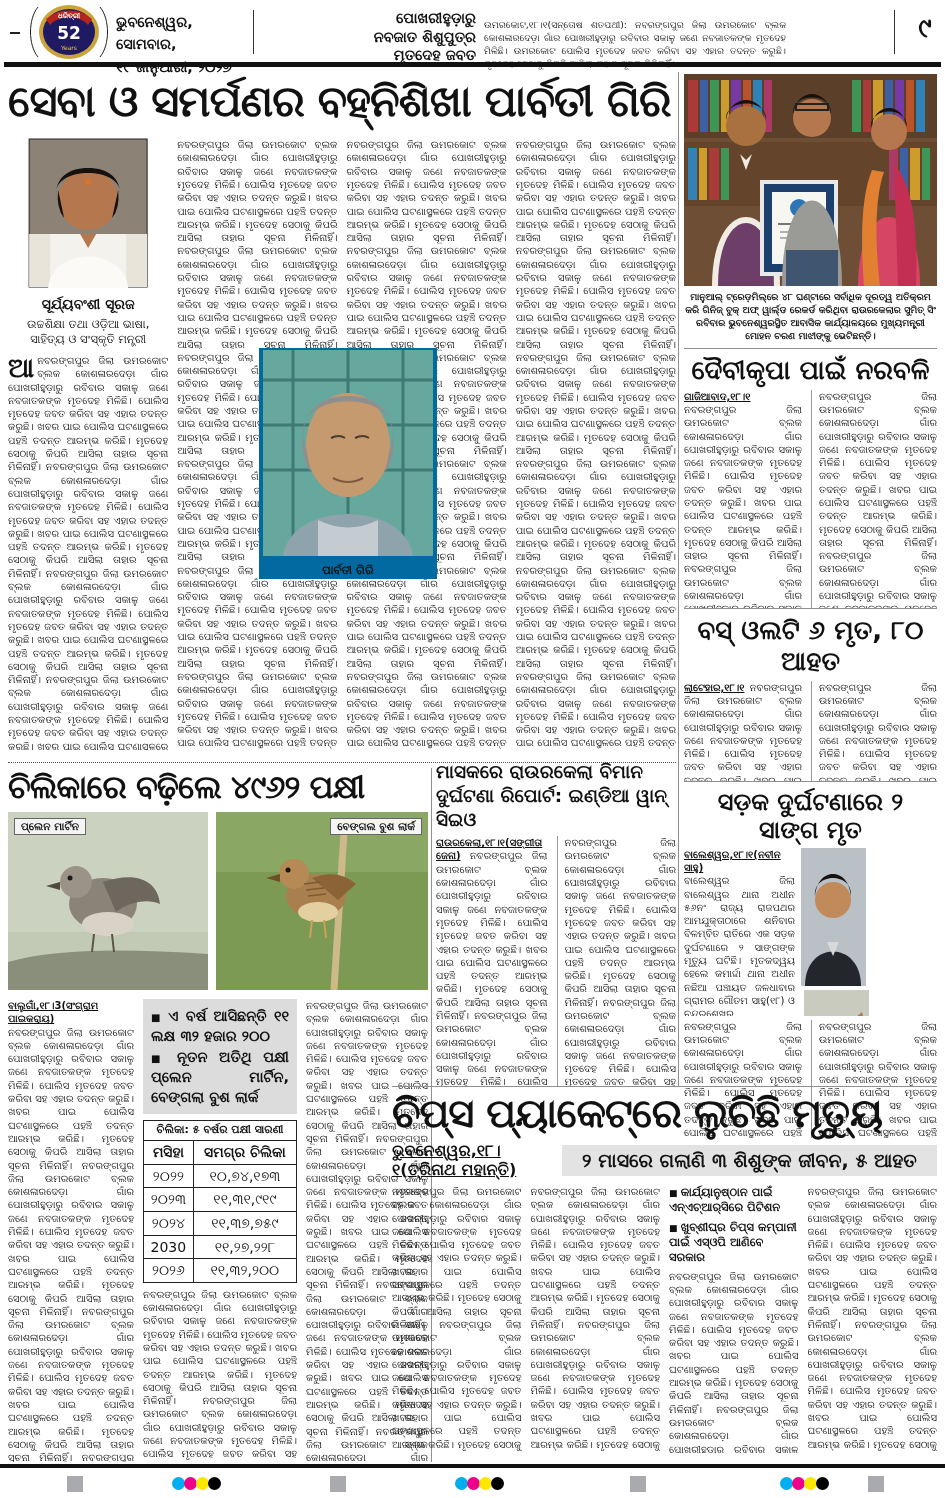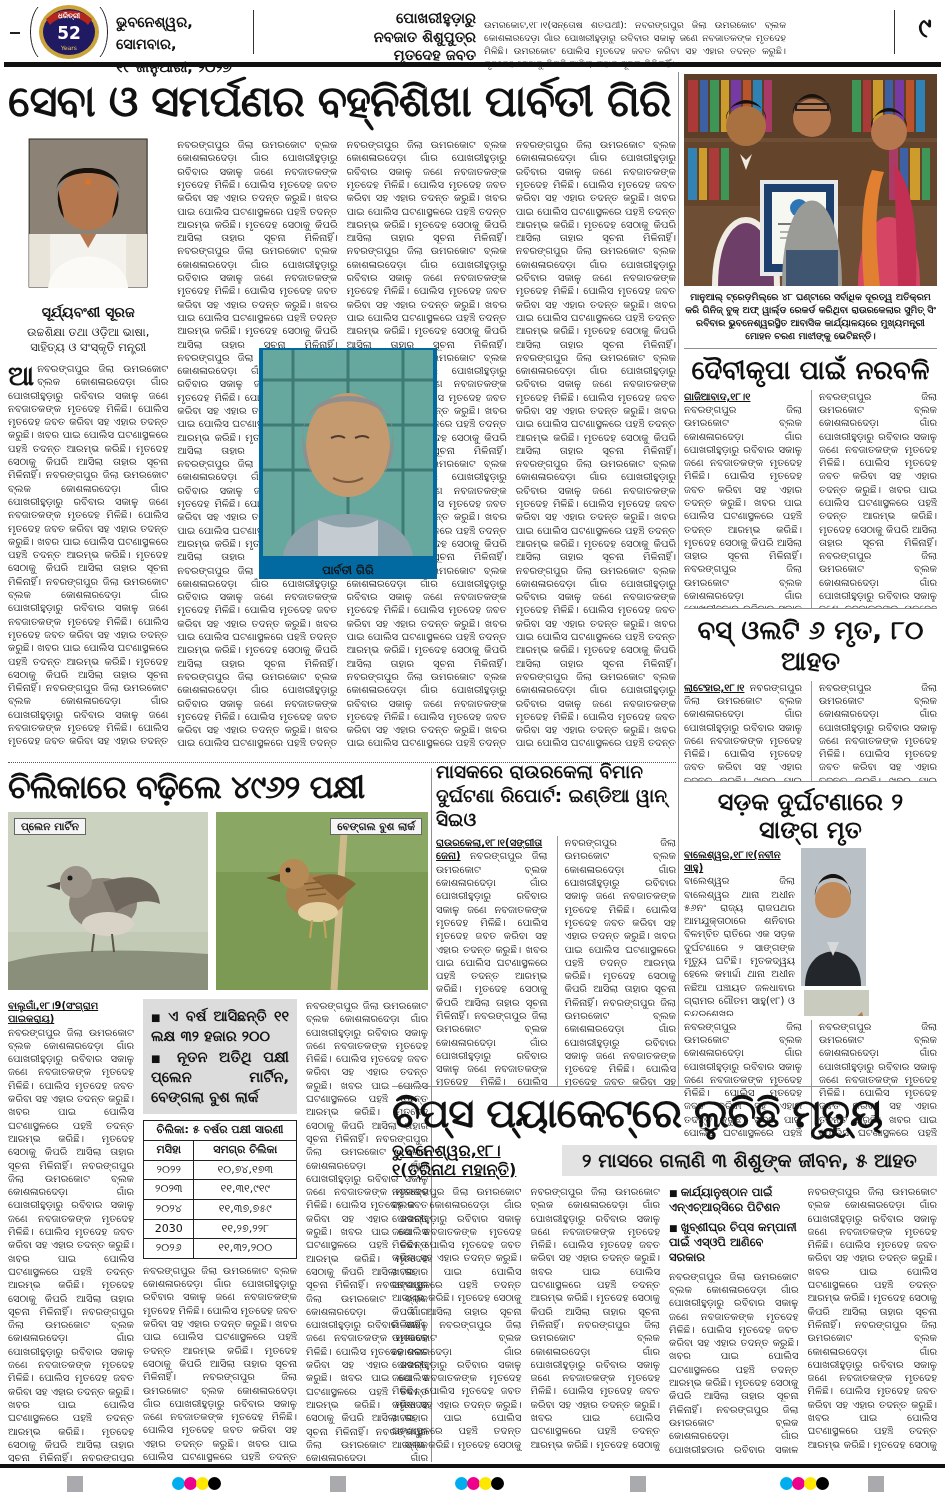--- a/index.html
+++ b/index.html
@@ -29,21 +29,21 @@
   .dl{font-weight:bold;text-decoration:underline;}
   .caption{font-weight:bold;text-align:center;}
   .hrule{background:#8f8f8f;height:1px;border:0;margin:0;}
   .dotted{border-top:1px dotted #555;height:0;background:none;}
 
   
   .lead{position:absolute;left:8px;top:72px;width:668px;height:692px;overflow:hidden;}
   .lead h1{margin:0 0 8px 0;font-size:43px;line-height:1.35;font-weight:600;letter-spacing:-1px;
            white-space:nowrap;}
   .lead .cols{height:612px;}
-  .author-name{font-size:14px;margin-top:12px;}
+  .author-name{font-size:14px;margin-top:4px;}
   .author-role{font-size:11.5px;text-align:center;line-height:1.35;margin:3px 0 6px 0;}
   .dropcap{float:left;font-size:27px;font-weight:bold;line-height:.9;margin:2px 3px 0 0;}
   .parvati{position:absolute;left:251px;top:276px;width:178px;background:#0369a1;padding:2px 4px 0 4px;}
   .parvati .caption{font-size:11.5px;padding:3px 0 2px 0;}
 
   
   .vrule{position:absolute;width:1px;background:#8f8f8f;}
   .rightcol{position:absolute;left:684px;top:74px;width:253px;}
   .g-caption{font-size:9.4px;font-weight:bold;text-align:center;line-height:1.4;margin-top:0;}
   .rc-art h2{margin:6px 0 4px 0;text-align:center;font-weight:600;}
@@ -59,21 +59,21 @@
   .birds{display:flex;gap:8px;}
   .birdbox{position:relative;}
   .birdlabel{position:absolute;top:6px;background:#f5f5f5;border:1px solid #666;
              font-size:10.5px;font-weight:bold;padding:1px 6px;}
   .bl-left{left:6px;} .bl-right{right:6px;}
   .chilika .cols{margin-top:5px;height:468px;}
   .c-col1{flex:0 0 126px;} .c-col2{flex:0 0 154px;} .c-col3{flex:1;}
   .graybox{background:#dcdcdc;padding:7px 8px;font-size:14.5px;font-weight:bold;line-height:1.4;}
   .graybox div::before{content:"■ ";font-size:10px;}
   .btable{width:100%;border-collapse:collapse;margin-top:6px;}
-  .btable td,.btable th{border:1px solid #222;font-size:11px;padding:2px 3px;text-align:center;}
+  .btable td,.btable th{border:1px solid #222;font-size:14px;padding:2px 3px;text-align:center;}
   .btable .ttl{font-weight:bold;font-size:11px;}
   .after-table{margin-top:5px;font-size:10px;line-height:1.33;text-align:justify;}
 
   
   .plane{position:absolute;left:436px;top:758px;width:240px;height:328px;overflow:hidden;}
   .plane h3{margin:2px 0 4px 0;font-size:18.5px;line-height:1.3;font-weight:600;text-align:left;}
   .plane .cols{height:250px;}
 
   
   .chips{position:absolute;left:392px;top:1090px;width:545px;height:372px;overflow:hidden;}
@@ -337,21 +337,21 @@
           </g>
           <ellipse cx="102" cy="100" rx="20" ry="10" fill="#e3cf9f"></ellipse>
           <line x1="96" y1="108" x2="94" y2="126" stroke="#caa25c" stroke-width="2"></line>
           <line x1="108" y1="108" x2="110" y2="126" stroke="#caa25c" stroke-width="2"></line>
         </svg>
         <span class="birdlabel bl-right" data-name="bird-label-right">ବେଙ୍ଗଲ ବୁଶ ଲାର୍କ</span>
       </div>
     </div>
     <div class="cols">
       <div class="col c-col1" data-name="chilika-col-1">
-        <span class="dl" data-name="chilika-dateline">ବାଲୁଗାଁ,୧୮।9(ସଂଗ୍ରାମ ପାଇକରାୟ)</span><br>
+        <span class="dl" data-name="chilika-dateline">ବାଲୁଗାଁ,୧୮।3(ସଂଗ୍ରାମ ପାଇକରାୟ)</span><br>
         <span data-name="chilika-text-1">ନବରଙ୍ଗପୁର ଜିଲା ଉମରକୋଟ ବ୍ଲକ କୋଶଳାରଦେଡ଼ା ଗାଁର ପୋଖରୀହୁଡ଼ାରୁ ରବିବାର ସକାଳୁ ଜଣେ ନବଜାତକଙ୍କ ମୃତଦେହ ମିଳିଛି। ପୋଲିସ ମୃତଦେହ ଜବତ କରିବା ସହ ଏହାର ତଦନ୍ତ କରୁଛି। ଖବର ପାଇ ପୋଲିସ ଘଟଣାସ୍ଥଳରେ ପହଞ୍ଚି ତଦନ୍ତ ଆରମ୍ଭ କରିଛି। ମୃତଦେହ ସେଠାକୁ କିପରି ଆସିଲା ତାହାର ସୂଚନା ମିଳିନାହିଁ। ନବରଙ୍ଗପୁର ଜିଲା ଉମରକୋଟ ବ୍ଲକ କୋଶଳାରଦେଡ଼ା ଗାଁର ପୋଖରୀହୁଡ଼ାରୁ ରବିବାର ସକାଳୁ ଜଣେ ନବଜାତକଙ୍କ ମୃତଦେହ ମିଳିଛି। ପୋଲିସ ମୃତଦେହ ଜବତ କରିବା ସହ ଏହାର ତଦନ୍ତ କରୁଛି। ଖବର ପାଇ ପୋଲିସ ଘଟଣାସ୍ଥଳରେ ପହଞ୍ଚି ତଦନ୍ତ ଆରମ୍ଭ କରିଛି। ମୃତଦେହ ସେଠାକୁ କିପରି ଆସିଲା ତାହାର ସୂଚନା ମିଳିନାହିଁ। ନବରଙ୍ଗପୁର ଜିଲା ଉମରକୋଟ ବ୍ଲକ କୋଶଳାରଦେଡ଼ା ଗାଁର ପୋଖରୀହୁଡ଼ାରୁ ରବିବାର ସକାଳୁ ଜଣେ ନବଜାତକଙ୍କ ମୃତଦେହ ମିଳିଛି। ପୋଲିସ ମୃତଦେହ ଜବତ କରିବା ସହ ଏହାର ତଦନ୍ତ କରୁଛି। ଖବର ପାଇ ପୋଲିସ ଘଟଣାସ୍ଥଳରେ ପହଞ୍ଚି ତଦନ୍ତ ଆରମ୍ଭ କରିଛି। ମୃତଦେହ ସେଠାକୁ କିପରି ଆସିଲା ତାହାର ସୂଚନା ମିଳିନାହିଁ। ନବରଙ୍ଗପୁର ଜିଲା ଉମରକୋଟ ବ୍ଲକ କୋଶଳାରଦେଡ଼ା ଗାଁର ପୋଖରୀହୁଡ଼ାରୁ ରବିବାର ସକାଳୁ ଜଣେ ନବଜାତକଙ୍କ ମୃତଦେହ ମିଳିଛି। ପୋଲିସ ମୃତଦେହ ଜବତ କରିବା ସହ ଏହାର ତଦନ୍ତ କରୁଛି। ଖବର ପାଇ ପୋଲିସ ଘଟଣାସ୍ଥଳରେ ପହଞ୍ଚି ତଦନ୍ତ ଆରମ୍ଭ କରିଛି। ମୃତଦେହ ସେଠାକୁ କିପରି ଆସିଲା ତାହାର ସୂଚନା ମିଳିନାହିଁ। ନବରଙ୍ଗପୁର ଜିଲା ଉମରକୋଟ ବ୍ଲକ କୋଶଳାରଦେଡ଼ା ଗାଁର ପୋଖରୀହୁଡ଼ାରୁ ରବିବାର ସକାଳୁ ଜଣେ ନବଜାତକଙ୍କ ମୃତଦେହ ମିଳିଛି। ପୋଲିସ ମୃତଦେହ ଜବତ କରିବା ସହ ଏହାର ତଦନ୍ତ କରୁଛି। ଖବର ପାଇ ପୋଲିସ ଘଟଣାସ୍ଥଳରେ ପହଞ୍ଚି ତଦନ୍ତ ଆରମ୍ଭ କରିଛି। ମୃତଦେହ ସେଠାକୁ କିପରି ଆସିଲା ତାହାର ସୂଚନା ମିଳିନାହିଁ। ନବରଙ୍ଗପୁର ଜିଲା ଉମରକୋଟ ବ୍ଲକ କୋଶଳାରଦେଡ଼ା ଗାଁର ପୋଖରୀହୁଡ଼ାରୁ ରବିବାର ସକାଳୁ ଜଣେ ନବଜାତକଙ୍କ ମୃତଦେହ ମିଳିଛି। ପୋଲିସ ମୃତଦେହ ଜବତ କରିବା ସହ ଏହାର ତଦନ୍ତ କରୁଛି। ଖବର ପାଇ ପୋଲିସ ଘଟଣାସ୍ଥଳରେ ପହଞ୍ଚି ତଦନ୍ତ ଆରମ୍ଭ କରିଛି। ମୃତଦେହ ସେଠାକୁ କିପରି ଆସିଲା ତାହାର ସୂଚନା ମିଳିନାହିଁ। ନବରଙ୍ଗପୁର ଜିଲା ଉମରକୋଟ ବ୍ଲକ କୋଶଳାରଦେଡ଼ା ଗାଁର ପୋଖରୀହୁଡ଼ାରୁ ରବିବାର ସକାଳୁ ଜଣେ ନବଜାତକଙ୍କ ମୃତଦେହ ମିଳିଛି। ପୋଲିସ ମୃତଦେହ ଜବତ କରିବା ସହ ଏହାର ତଦନ୍ତ କରୁଛି। ଖବର ପାଇ ପୋଲିସ ଘଟଣାସ୍ଥଳରେ ପହଞ୍ଚି ତଦନ୍ତ ଆରମ୍ଭ କରିଛି। ମୃତଦେହ ସେଠାକୁ କିପରି ଆସିଲା ତାହାର ସୂଚନା ମିଳିନାହିଁ। ନବରଙ୍ଗପୁର ଜିଲା ଉମରକୋଟ ବ୍ଲକ କୋଶଳାରଦେଡ଼ା ଗାଁର ପୋଖରୀହୁଡ଼ାରୁ ରବିବାର ସକାଳୁ ଜଣେ ନବଜାତକଙ୍କ ମୃତଦେହ ମିଳିଛି। ପୋଲିସ ମୃତଦେହ ଜବତ କରିବା ସହ ଏହାର ତଦନ୍ତ କରୁଛି। ଖବର ପାଇ ପୋଲିସ ଘଟଣାସ୍ଥଳରେ ପହଞ୍ଚି ତଦନ୍ତ ଆରମ୍ଭ କରିଛି। ମୃତଦେହ ସେଠାକୁ କିପରି ଆସିଲା ତାହାର ସୂଚନା ମିଳିନାହିଁ।</span>
       </div>
       <div class="col c-col2" data-name="chilika-col-2">
         <div class="graybox" data-name="chilika-highlight-box">
           <div data-name="highlight-item-1">ଏ ବର୍ଷ ଆସିଛନ୍ତି ୧୧ ଲକ୍ଷ ୩୨ ହଜାର ୨୦୦</div>
           <div data-name="highlight-item-2">ନୂତନ ଅତିଥି ପକ୍ଷୀ ପ୍ଲେନ ମାର୍ଟିନ, ବେଙ୍ଗଲା ବୁଶ ଲାର୍କ</div>
         </div>
         <table class="btable" data-name="chilika-bird-table">
           <tbody>
               <tr>

